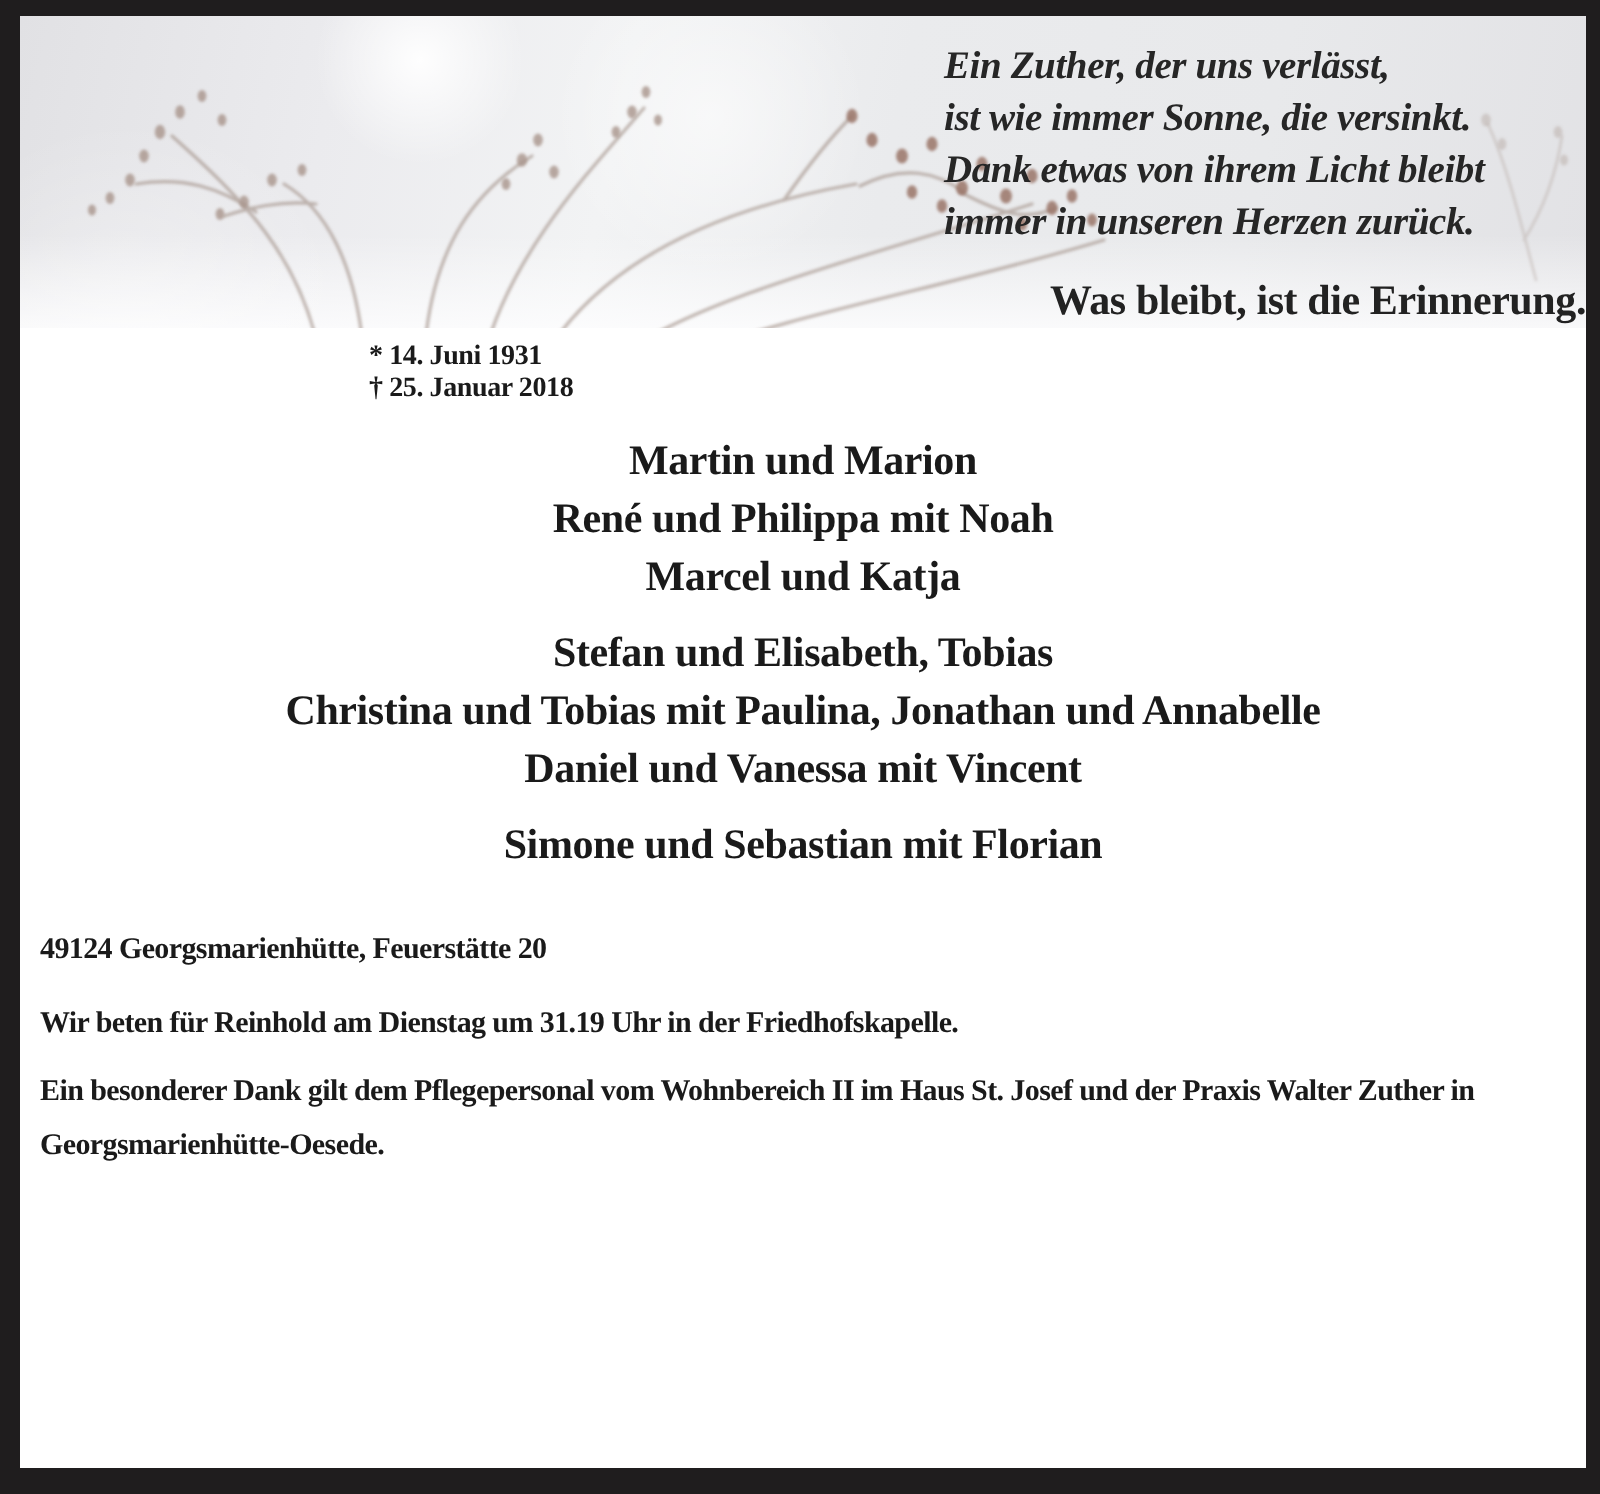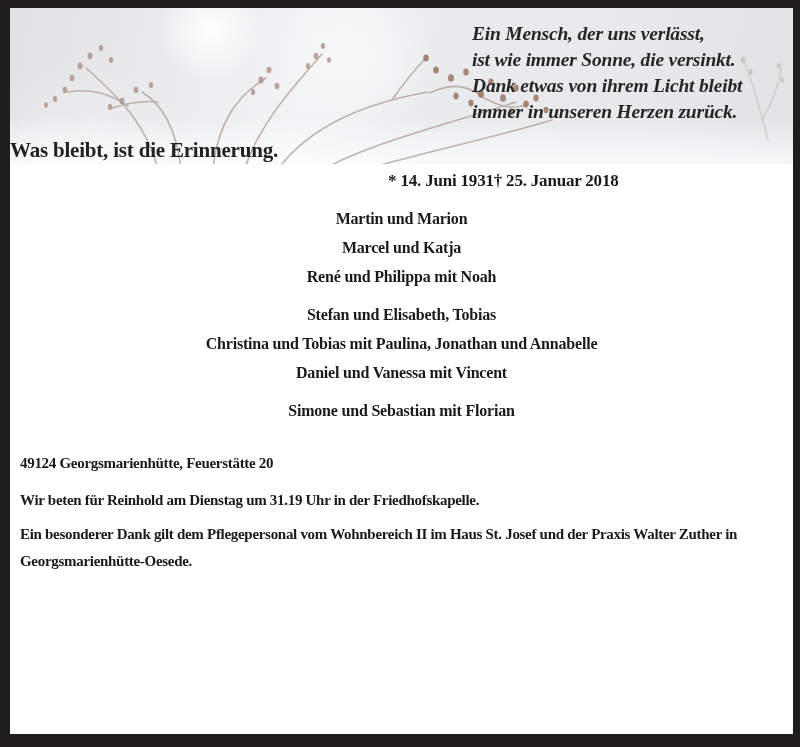--- a/index.html
+++ b/index.html
@@ -28,38 +28,38 @@
   }
   .photo svg{position:absolute;left:0;top:0;}
   .verse{
     position:absolute;left:462px;top:13px;
     font-size:19.5px;font-weight:700;font-style:italic;
     line-height:26px;letter-spacing:-0.2px;color:#262626;
     white-space:nowrap;
   }
   .epigraph{
     position:absolute;left:0;right:0;bottom:1px;
-    text-align:left;
+    text-align:right;
     font-size:21px;font-weight:700;color:#222;
     letter-spacing:-0.2px;
   }
   
   .deceased{
     margin:16px 0 0 0;
     text-align:center;
     font-size:43px;font-weight:700;
     letter-spacing:-0.5px;line-height:1.08;
   }
   .dates{
     width:434px;margin:7px auto 0 auto;
-    display:flex;justify-content:flex-end;
-    font-size:17px;font-weight:700;letter-spacing:-0.2px;
+    display:flex;justify-content:space-between;
+    font-size:14px;font-weight:700;letter-spacing:-0.2px;flex-direction:column;
   }
   
-  .mourners{margin-top:13px;text-align:center;font-size:16px;font-weight:700;letter-spacing:-0.2px;}
+  .mourners{margin-top:13px;text-align:center;font-size:21px;font-weight:700;letter-spacing:-0.2px;}
   .mourner-group{margin:0 0 9px 0;line-height:29px;}
   .mourner-group:last-child{margin-bottom:0;}
   
   .details{margin:25px 20px 0 10px;font-size:15px;font-weight:700;line-height:27px;letter-spacing:-0.3px;}
   .details p{margin:0;}
   .details .address{margin-bottom:10px;}
   .details .funeral{margin-bottom:8px;}
   .details .prayer{margin-bottom:7px;}
 </style>
 </head>
@@ -132,39 +132,39 @@
       </g>
       <g filter="url(#soft)" fill="#b8aca6" opacity="0.5">
         <ellipse cx="733" cy="52" rx="2.4" ry="3.2"></ellipse>
           <ellipse cx="741" cy="64" rx="2.2" ry="3.0"></ellipse>
         <ellipse cx="769" cy="58" rx="2.2" ry="3.0"></ellipse>
           <ellipse cx="772" cy="72" rx="2.0" ry="2.8"></ellipse>
       </g>
     </svg>
 
     <div class="verse">
-      <div class="verse-line">Ein Mensch, der uns verlässt,</div>
+      <div class="verse-line">Ein Zuther, der uns verlässt,</div>
       <div class="verse-line">ist wie immer Sonne, die versinkt.</div>
       <div class="verse-line">Dank etwas von ihrem Licht bleibt</div>
       <div class="verse-line">immer in unseren Herzen zurück.</div>
     </div>
 
     <div class="epigraph">Was bleibt, ist die Erinnerung.</div>
   </div>
 
   <div class="dates">
     <span>* 14. Juni 1931</span>
     <span>† 25. Januar 2018</span>
   </div>
 
   <div class="mourners">
     <div class="mourner-group">
       <div>Martin und Marion</div>
+      <div>René und Philippa mit Noah</div>
       <div>Marcel und Katja</div>
-      <div>René und Philippa mit Noah</div>
     </div>
     <div class="mourner-group">
       <div>Stefan und Elisabeth, Tobias</div>
       <div>Christina und Tobias mit Paulina, Jonathan und Annabelle</div>
       <div>Daniel und Vanessa mit Vincent</div>
     </div>
     <div class="mourner-group">
       <div>Simone und Sebastian mit Florian</div>
     </div>
   </div>

